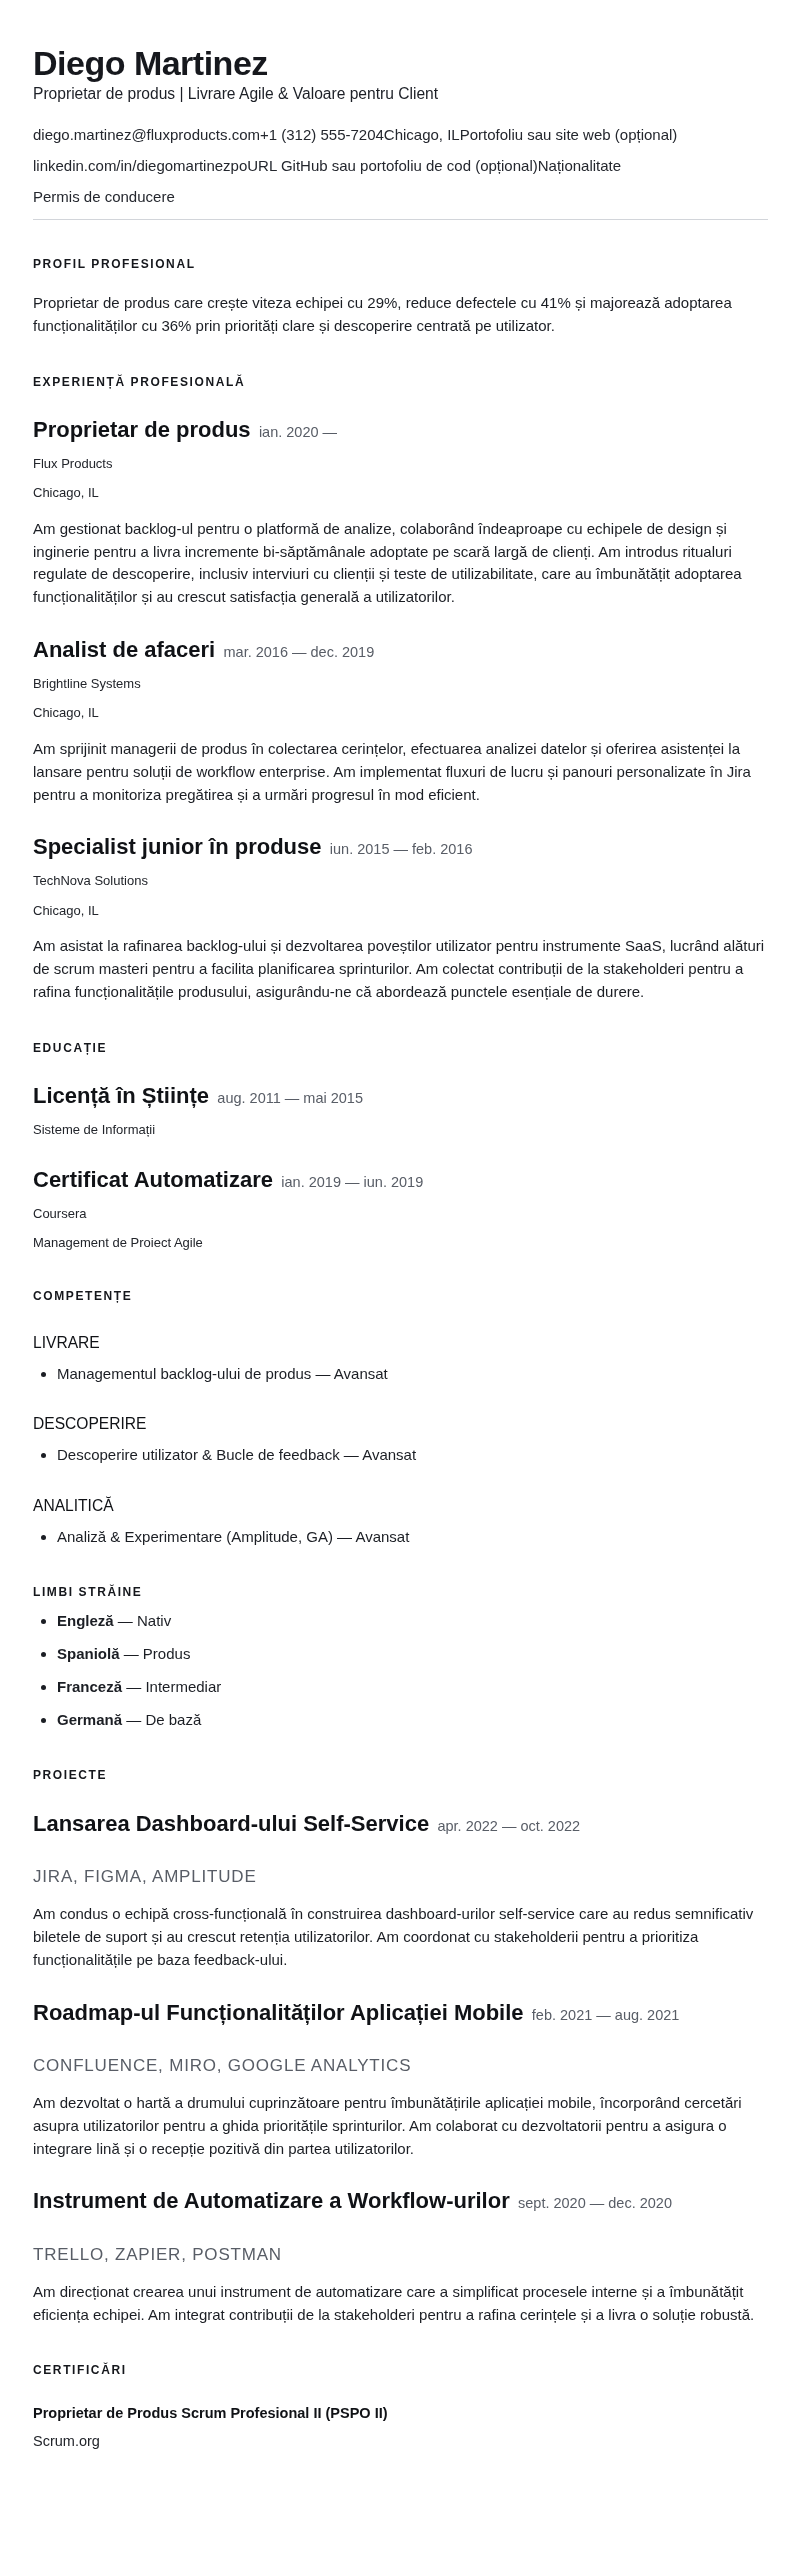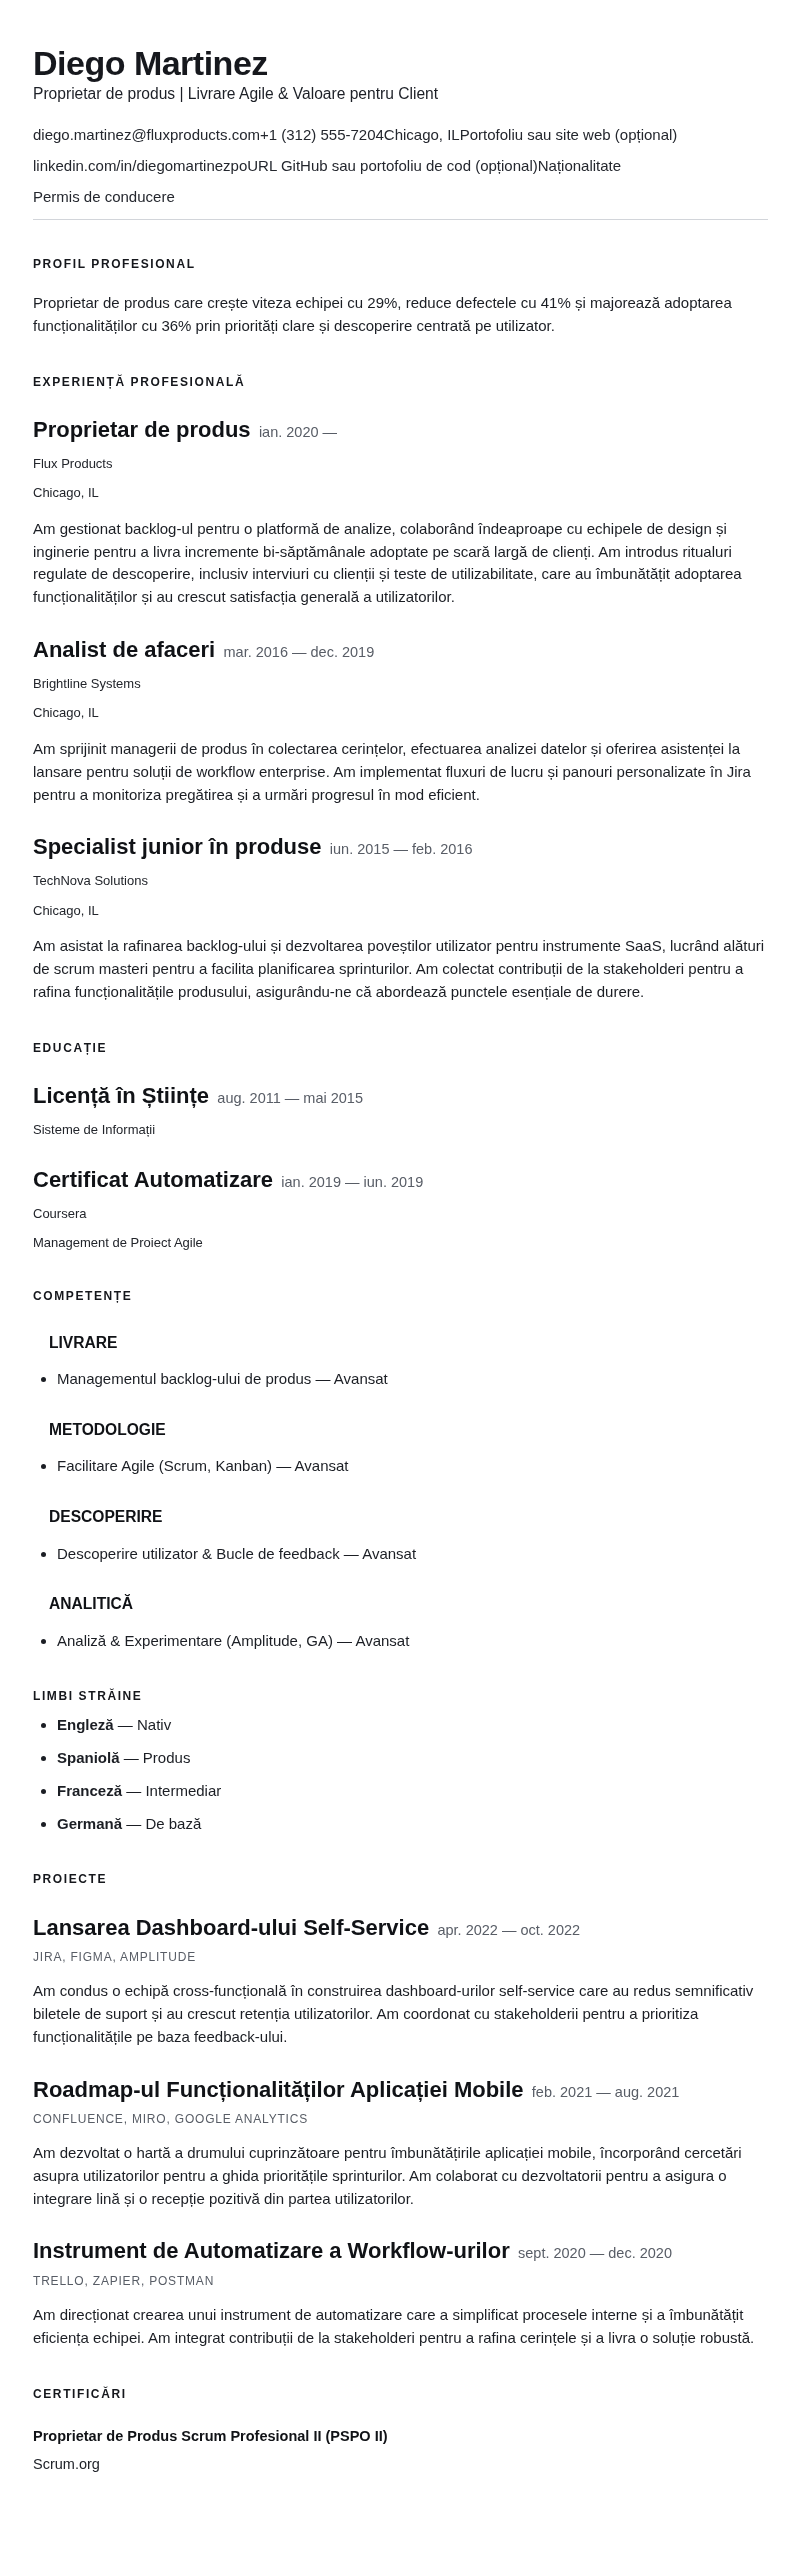--- a/index.html
+++ b/index.html
@@ -23,26 +23,26 @@
   .para{font-size:15px;line-height:1.52;color:#1b1e24;margin:21px 0 0;}
 
   .entry{margin-top:27px;}
   .entry-head{display:flex;align-items:baseline;gap:8.3px;flex-wrap:wrap;}
   .entry-title{font-size:22px;font-weight:700;color:#101216;line-height:1.25;}
   .entry-dates{font-size:14.5px;color:#585d66;}
   .meta{font-size:13px;color:#22252b;margin-top:12.5px;line-height:1.3;}
   .entry .para{margin-top:15.6px;}
 
   .group{margin-top:30px;}
-  .group-title{font-size:15.6px;font-weight:700;color:#101216;margin:16px;line-height:1.2;}
+  .group-title{font-size:15.6px;font-weight:400;color:#101216;margin:0;line-height:1.2;}
   ul.bullets{margin:10px 0 0;padding-left:24px;list-style:disc;}
   ul.bullets li{font-size:15px;line-height:1.5;margin-top:10.4px;color:#1b1e24;}
   .lang-name{font-weight:700;}
 
-  .tools{font-size:12px;letter-spacing:0.8px;color:#585d66;margin-top:9px;line-height:1.2;}
+  .tools{font-size:17px;letter-spacing:0.8px;color:#585d66;margin-top:30px;line-height:1.2;}
 
   .cert{margin-top:26px;}
   .cert-name{font-size:14.5px;font-weight:700;color:#101216;line-height:1.3;}
   .cert-issuer{font-size:14.5px;color:#22252b;margin-top:9.3px;line-height:1.3;}
 </style>
 </head>
 <body>
 
 <header>
   <h1 class="name">Diego Martinez</h1>
@@ -119,26 +119,20 @@
 <section>
   <h2 class="sec-heading">COMPETENȚE</h2>
 
   <div class="group">
     <h3 class="group-title">LIVRARE</h3>
     <ul class="bullets">
         <li>Managementul backlog-ului de produs — Avansat</li>
       </ul>
   </div>
 
-  <div class="group">
-    <h3 class="group-title">METODOLOGIE</h3>
-    <ul class="bullets">
-        <li>Facilitare Agile (Scrum, Kanban) — Avansat</li>
-      </ul>
-  </div>
 
   <div class="group">
     <h3 class="group-title">DESCOPERIRE</h3>
     <ul class="bullets">
         <li>Descoperire utilizator &amp; Bucle de feedback — Avansat</li>
       </ul>
   </div>
 
   <div class="group">
     <h3 class="group-title">ANALITICĂ</h3>

